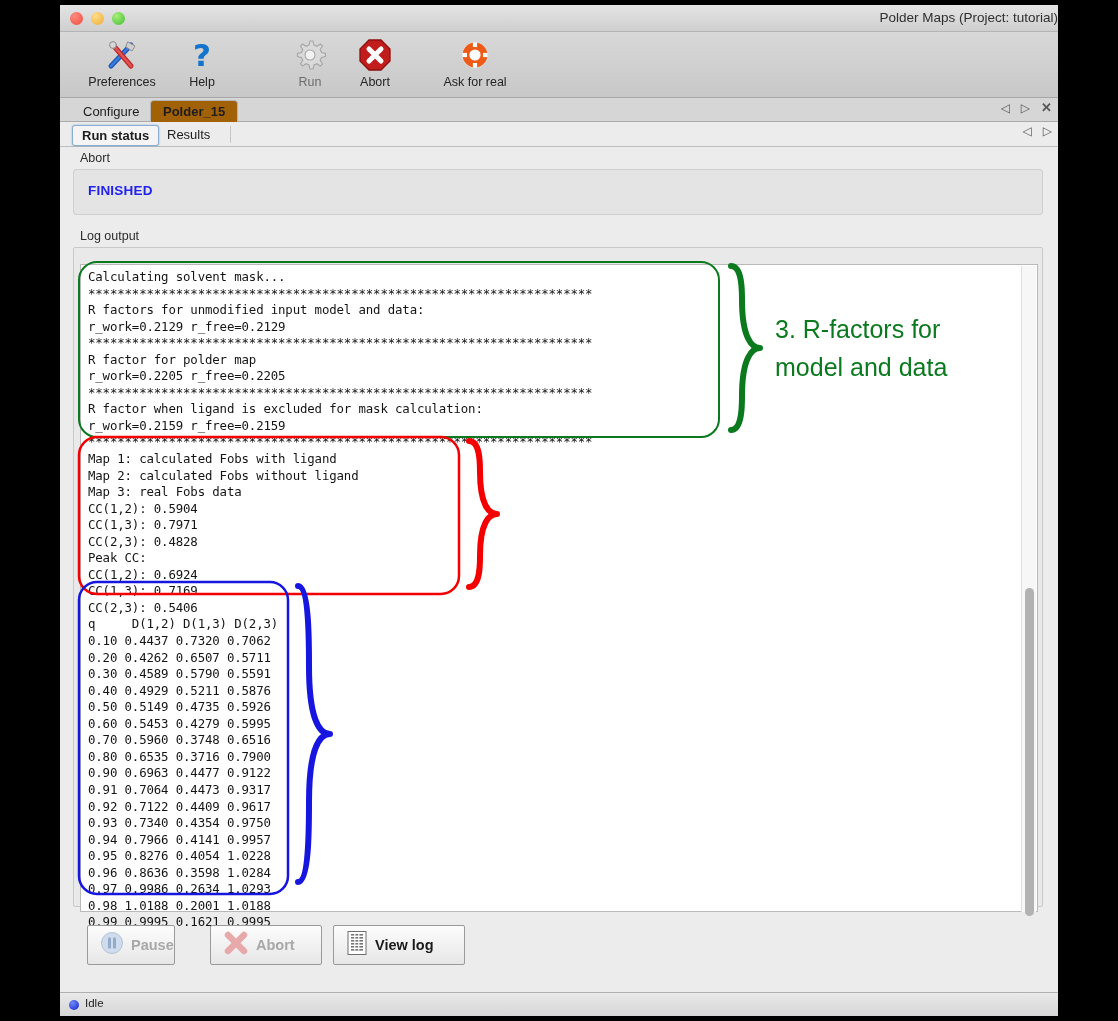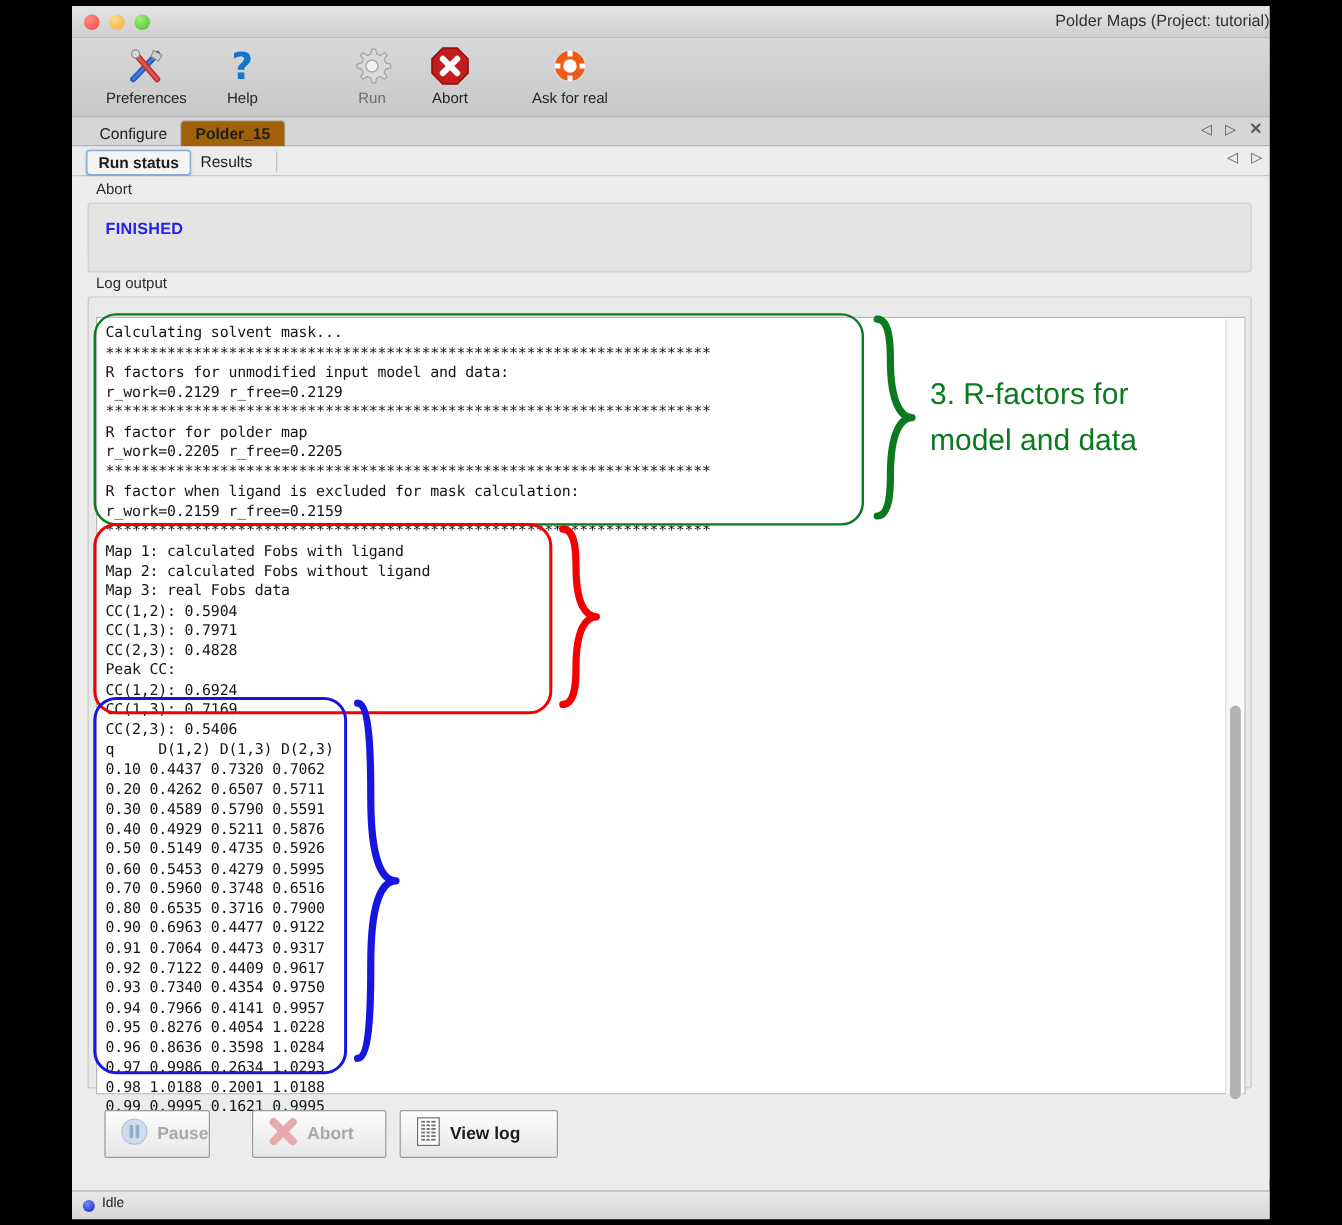--- a/index.html
+++ b/index.html
@@ -102,21 +102,21 @@
   }
   .tab2sep { position:absolute; top:4px; width:1px; height:17px; background:#c4c4c4; }
 
   
   .panel { position: relative; background: #ececec; }
   .section-label { font-size: 12.5px; color: #2b2b2b; }
 
   .status-box {
     position: absolute;
     left: 13px; top: 22px;
-    width: 970px; height: 58px;
+    width: 970px; height: 46px;
     background: #e4e4e4;
     border: 1px solid #cfcfcf;
     border-radius: 3px;
   }
   .status-text {
     position: absolute; left: 14px; top: 13px;
     font-size: 13.5px; font-weight: bold; color: #2222ee;
     letter-spacing: .2px;
   }
 

